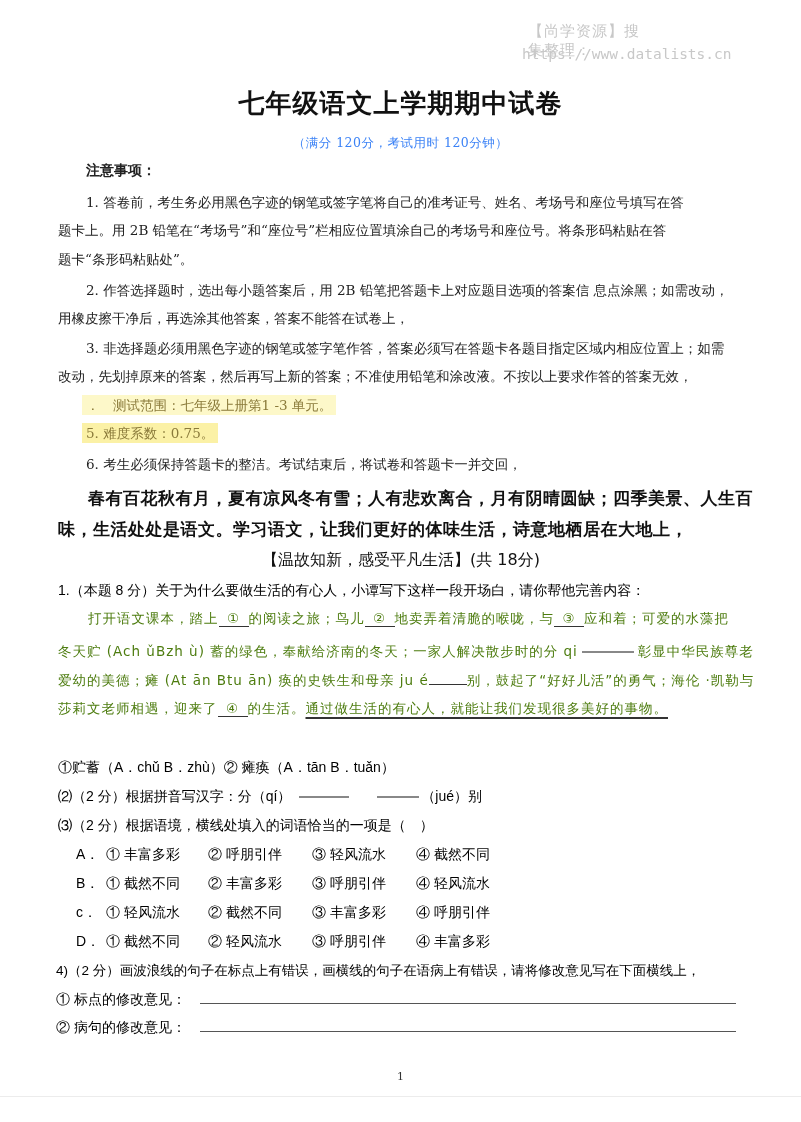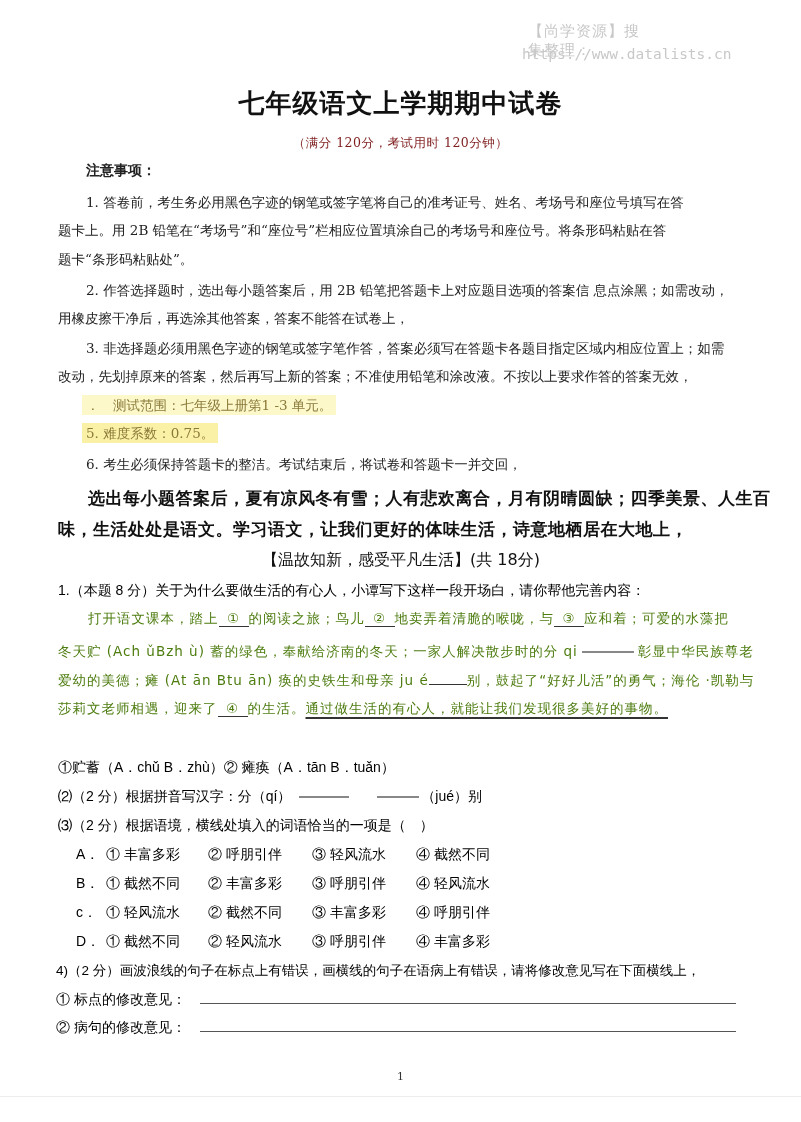--- a/index.html
+++ b/index.html
@@ -14,21 +14,21 @@
   }
   .wm1 { top: 22px; left: 528px; font-family: "DejaVu Sans", sans-serif; font-size: 15px; letter-spacing: 1px; }
   .wm2 { top: 46px; left: 522px; font-family: "DejaVu Sans Mono", "Liberation Mono", monospace; font-size: 14.5px; }
 
   .title {
     position: absolute; top: 86px; left: 0; width: 801px; text-align: center;
     font-family: "DejaVu Sans", sans-serif; font-size: 26px; font-weight: bold; letter-spacing: 1px; color: #111;
   }
   .subtitle {
     position: absolute; top: 135px; left: 0; width: 801px; text-align: center;
-    font-size: 12.5px; color: #7f1d1d; letter-spacing: 0.5px;
+    font-size: 12.5px; color: #3b82f6; letter-spacing: 0.5px;
   }
   .line { position: absolute; white-space: nowrap; font-size: 13.5px; color: #222; }
   .notice-head { font-family: "DejaVu Sans", sans-serif; font-weight: bold; font-size: 14px; }
   .hl { background: #fdf8c9; color: #8a7a3a; padding: 2px 4px; }
   .hl-strong { background: #fbf1a6; }
   .big { font-family: "DejaVu Sans", sans-serif; font-size: 17px; color: #111; font-weight: bold; letter-spacing: 0.5px; }
   .section-head { font-family: "DejaVu Sans", sans-serif; font-size: 16px; color: #111; }
   .q { font-family: Liberation Sans, sans-serif; font-size: 14px; color: #000000; }
   .hand { font-family: "DejaVu Sans", sans-serif; font-size: 13.5px; color: #4d7c0f; letter-spacing: 1px; }
   .blank-u { display: inline-block; border-bottom: 1.5px solid #333; min-width: 30px; text-align: center; }
@@ -63,21 +63,21 @@
 
   <div class="line" style="top:397px; left:82px;">
     <span class="hl">．　测试范围：七年级上册第1 -3 单元。</span>
   </div>
   <div class="line" style="top:425px; left:82px;">
     <span class="hl hl-strong">5. 难度系数：0.75。</span>
   </div>
 
   <div class="line" style="top:456px; left:86px;">6. 考生必须保持答题卡的整洁。考试结束后，将试卷和答题卡一并交回，</div>
 
-  <div class="line big" style="top:487px; left:88px;">选出每小题答案后，夏有凉风冬有雪；人有悲欢离合，月有阴晴圆缺；四季美景、人生百</div>
+  <div class="line big" style="top:487px; left:88px;">春有百花秋有月，夏有凉风冬有雪；人有悲欢离合，月有阴晴圆缺；四季美景、人生百</div>
   <div class="line big" style="top:518px; left:58px;">味，生活处处是语文。学习语文，让我们更好的体味生活，诗意地栖居在大地上，</div>
 
   <div class="line section-head" style="top:550px; left:262px;">【温故知新，感受平凡生活】(共 18分)</div>
 
   <div class="line q" style="top:582px; left:58px;">1.（本题 8 分）关于为什么要做生活的有心人，小谭写下这样一段开场白，请你帮他完善内容：</div>
 
   <div class="line hand" style="top:610px; left:88px;">
     <span>打开语文课本，踏上</span><span class="blank-u">①</span><span>的阅读之旅；鸟儿</span><span class="blank-u">②</span><span>地卖弄着清脆的喉咙，与</span><span class="blank-u">③</span><span>应和着；可爱的水藻把</span>
   </div>
 

